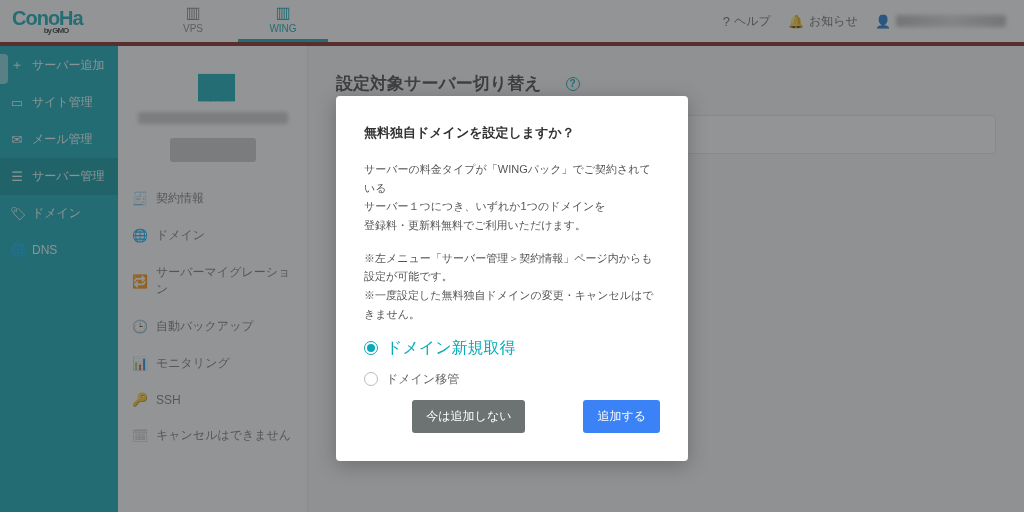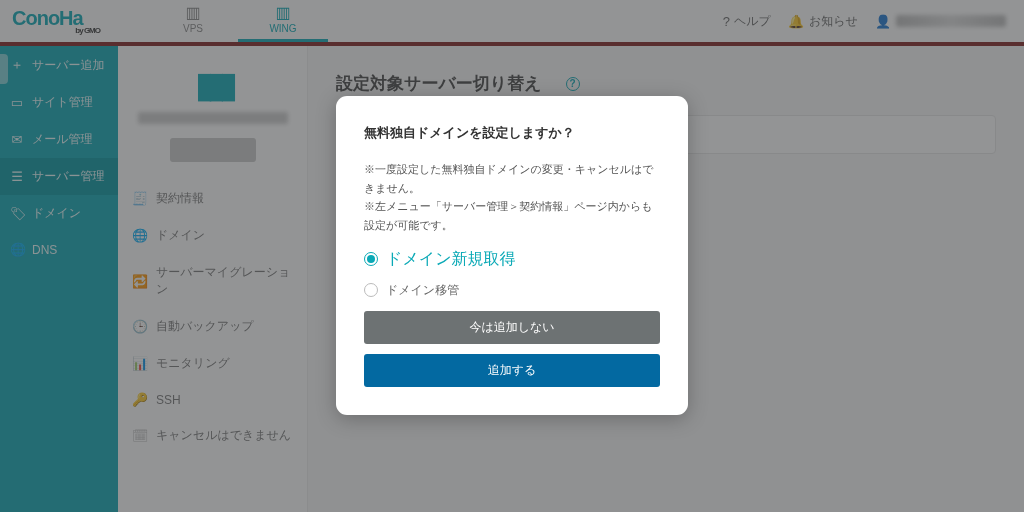--- a/index.html
+++ b/index.html
@@ -25,21 +25,21 @@
   }
   .logo {
     width: 118px;
     padding-left: 12px;
     font-weight: 700;
     font-size: 20px;
     color: #0aa9b6;
     letter-spacing: -1px;
     user-select: none;
   }
-  .logo small { display:block; font-size:8px; color:#333; margin-top:-4px; text-align:right; padding-right:18px;}
+  .logo small { display:block; font-size:8px; color:#333; margin-top:-4px; text-align:center; padding-right:18px;}
   .tabs { display:flex; height:100%; margin-left: 30px; }
   .tab {
     display:flex; flex-direction:column; align-items:center; justify-content:center;
     width: 90px; height:100%; font-size:10px; color:#888; cursor:pointer;
     border-bottom: 3px solid transparent;
   }
   .tab.active { color:#0aa9b6; border-bottom-color:#0aa9b6; }
   .tab .tab-icon { font-size:16px; line-height:1; margin-bottom:2px; }
   .spacer { flex:1; }
   .hd-item { display:flex; align-items:center; gap:4px; margin-left:18px; color:#666; font-size:12px; cursor:pointer; }
@@ -104,41 +104,41 @@
   .filter-row {
     margin-top:20px; background:#fff; border:1px solid #e6e6e6; border-radius:4px;
     padding:10px 14px; display:flex; align-items:center; gap:10px; font-size:12px; color:#555;
   }
   
   .overlay {
     position:absolute; inset:0; background:rgba(58,61,62,0.55);
   }
   .modal {
     position:absolute; top:96px; left:50%; transform:translateX(-50%);
-    width:352px; background:#fff; border-radius:11px; padding:28px;
+    width:352px; background:#fff; border-radius:4px; padding:28px;
     box-shadow:0 4px 20px rgba(0,0,0,.25);
   }
   .modal h3 { font-size:13px; font-weight:700; margin-bottom:18px; color:#333; }
   .modal p { font-size:11px; color:#555; line-height:1.7; }
   .modal .block { margin-bottom:14px; }
   .radio-row { display:flex; align-items:center; gap:8px; margin-bottom:12px; cursor:pointer; }
   .radio {
     width:14px; height:14px; border:1px solid #0aa9b6; border-radius:50%;
     display:inline-flex; align-items:center; justify-content:center;
   }
   .radio.checked::after { content:""; width:8px; height:8px; background:#0aa9b6; border-radius:50%; }
   .radio.unchecked { border-color:#bbb; }
   .radio-label.active { color:#0aa9b6; font-size:16px; }
   .radio-label { color:#666; font-size:12px; }
-  .modal-actions { display:flex; justify-content:flex-end; gap:10px; margin-top:6px;flex-direction:column; }
+  .modal-actions { display:flex; justify-content:flex-end; gap:10px; margin-top:6px; }
   .btn {
     padding:8px 14px; font-size:12px; border-radius:3px; cursor:pointer; border:none; color:#fff;
   }
   .btn-gray { background:#6d7273; }
-  .btn-cyan { background:#0369a1; }
+  .btn-cyan { background:#3b82f6;margin-left:48px; }
 </style>
 </head>
 <body>
 
 <div class="header">
   <div class="logo">
     <span>ConoHa</span>
     <small>by GMO</small>
   </div>
   <div class="tabs">
@@ -239,22 +239,27 @@
   </div>
   <div class="filter-row">
     <span>選択</span>
   </div>
 </div>
 
 <div class="overlay"></div>
 <div class="modal">
   <h3>無料独自ドメインを設定しますか？</h3>
   <div class="block">
+    <p>サーバーの料金タイプが「WINGパック」でご契約されている</p>
+    <p>サーバー１つにつき、いずれか1つのドメインを</p>
+    <p>登録料・更新料無料でご利用いただけます。</p>
+  </div>
+  <div class="block">
+    <p>※左メニュー「サーバー管理＞契約情報」ページ内からも設定が可能です。</p>
     <p>※一度設定した無料独自ドメインの変更・キャンセルはできません。</p>
-    <p>※左メニュー「サーバー管理＞契約情報」ページ内からも設定が可能です。</p>
   </div>
   <div class="radio-row">
     <span class="radio checked"></span>
     <span class="radio-label active">ドメイン新規取得</span>
   </div>
   <div class="radio-row">
     <span class="radio unchecked"></span>
     <span class="radio-label">ドメイン移管</span>
   </div>
   <div class="modal-actions">

